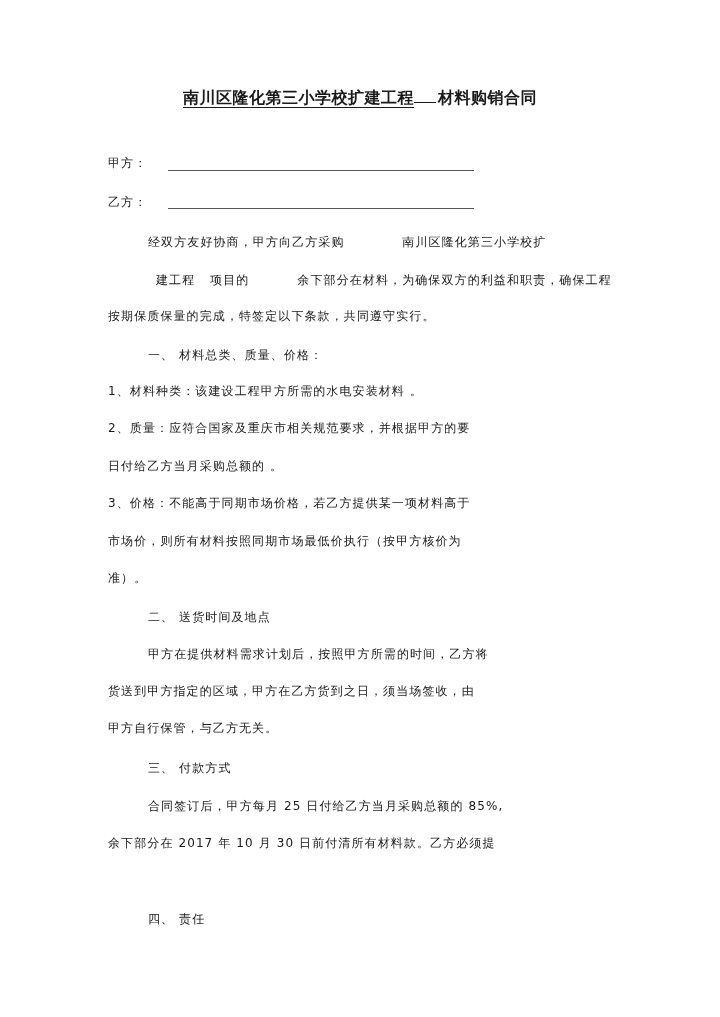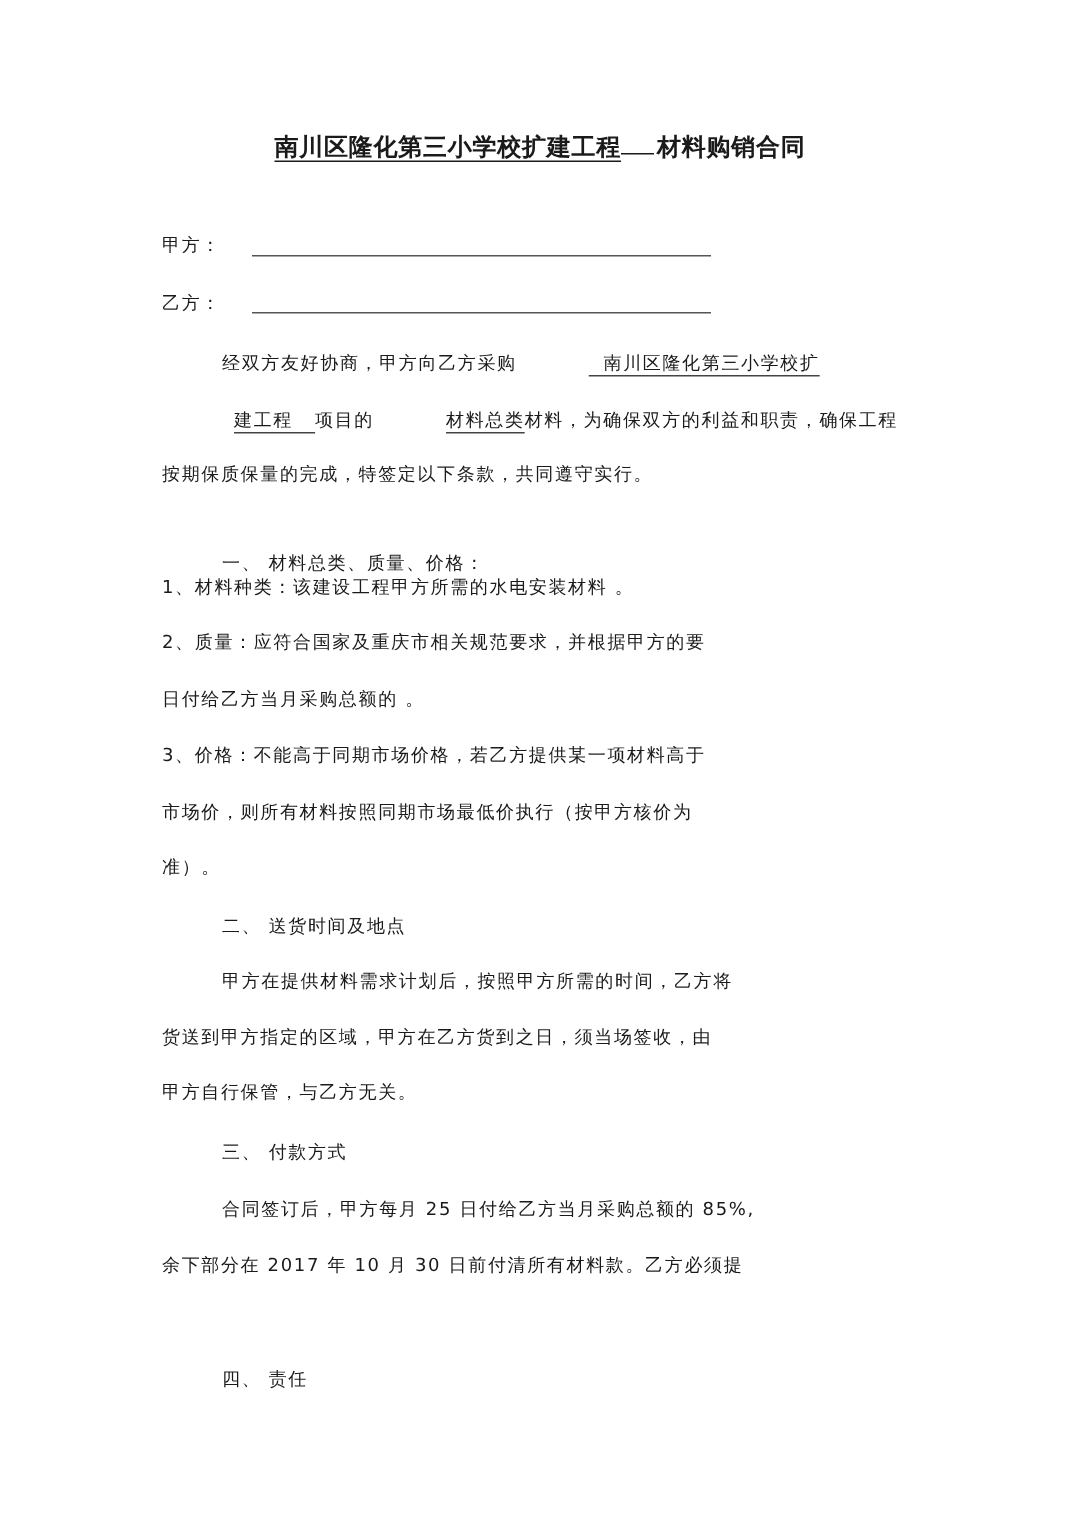--- a/index.html
+++ b/index.html
@@ -14,21 +14,21 @@
     font-size: 16px; font-weight: bold; letter-spacing: 0.5px; white-space: nowrap;
   }
   .title .ul { text-decoration: underline; text-underline-offset: 4px; }
   .title .gap { display: inline-block; width: 22px; border-bottom: 1.5px solid #1a1a1a; height: 14px; vertical-align: baseline; margin-right: 2px; }
   .line {
     position: absolute; left: 108px; font-size: 12px; white-space: nowrap;
     letter-spacing: 1.1px; line-height: 20px;
   }
   .party-label { left: 108px; }
   .blank { position: absolute; height: 0; border-top: 1.5px solid #555; }
-  .u { text-decoration: underline; text-underline-offset: 4px; text-decoration-color: #444; padding-left: 48px; }
+  .u { text-underline-offset: 4px; text-decoration-color: #444; padding-left: 48px; }
   .ind { left: 148px; }
 </style>
 </head>
 <body>
 
 <div class="page">
 
   <div class="title">
     <span class="ul">南川区隆化第三小学校扩建工程</span><span class="gap"></span><span>材料购销合同</span>
   </div>
@@ -36,25 +36,25 @@
   <div class="line party-label" style="top:153px;">甲方：</div>
   <div class="blank" style="left:168px; width:306px; top:170px;"></div>
 
   <div class="line party-label" style="top:192px;">乙方：</div>
   <div class="blank" style="left:168px; width:306px; top:208px;"></div>
 
   <div class="line ind" style="top:232px;">
     <span>经双方友好协商，甲方向乙方采购</span><span class="u" style="white-space:pre;">  南川区隆化第三小学校扩</span>
   </div>
   <div class="line" style="top:270px;">
-    <span class="u" style="white-space:pre;margin-top:10px;">建工程   </span><span>项目的</span><span class="u">材料总类</span><span>材料，为确保双方的利益和职责，确保工程</span>
+    <span class="u" style="white-space:pre;margin-top:10px;">建工程   </span><span>项目的</span><span class="u">余下部分在</span><span>材料，为确保双方的利益和职责，确保工程</span>
   </div>
   <div class="line" style="top:306px;">按期保质保量的完成，特签定以下条款，共同遵守实行。</div>
 
-  <div class="line ind" style="top:365px;">一、  材料总类、质量、价格：</div>
+  <div class="line ind" style="top:345px;">一、  材料总类、质量、价格：</div>
   <div class="line" style="top:381px;">1、材料种类：该建设工程甲方所需的水电安装材料 。</div>
   <div class="line" style="top:418px;">2、质量：应符合国家及重庆市相关规范要求，并根据甲方的要</div>
   <div class="line" style="top:456px;">日付给乙方当月采购总额的 。</div>
   <div class="line" style="top:493px;">3、价格：不能高于同期市场价格，若乙方提供某一项材料高于</div>
   <div class="line" style="top:531px;">市场价，则所有材料按照同期市场最低价执行（按甲方核价为</div>
   <div class="line" style="top:568px;">准）。</div>
 
   <div class="line ind" style="top:607px;">二、  送货时间及地点</div>
   <div class="line ind" style="top:644px;">甲方在提供材料需求计划后，按照甲方所需的时间，乙方将</div>
   <div class="line" style="top:681px;">货送到甲方指定的区域，甲方在乙方货到之日，须当场签收，由</div>

